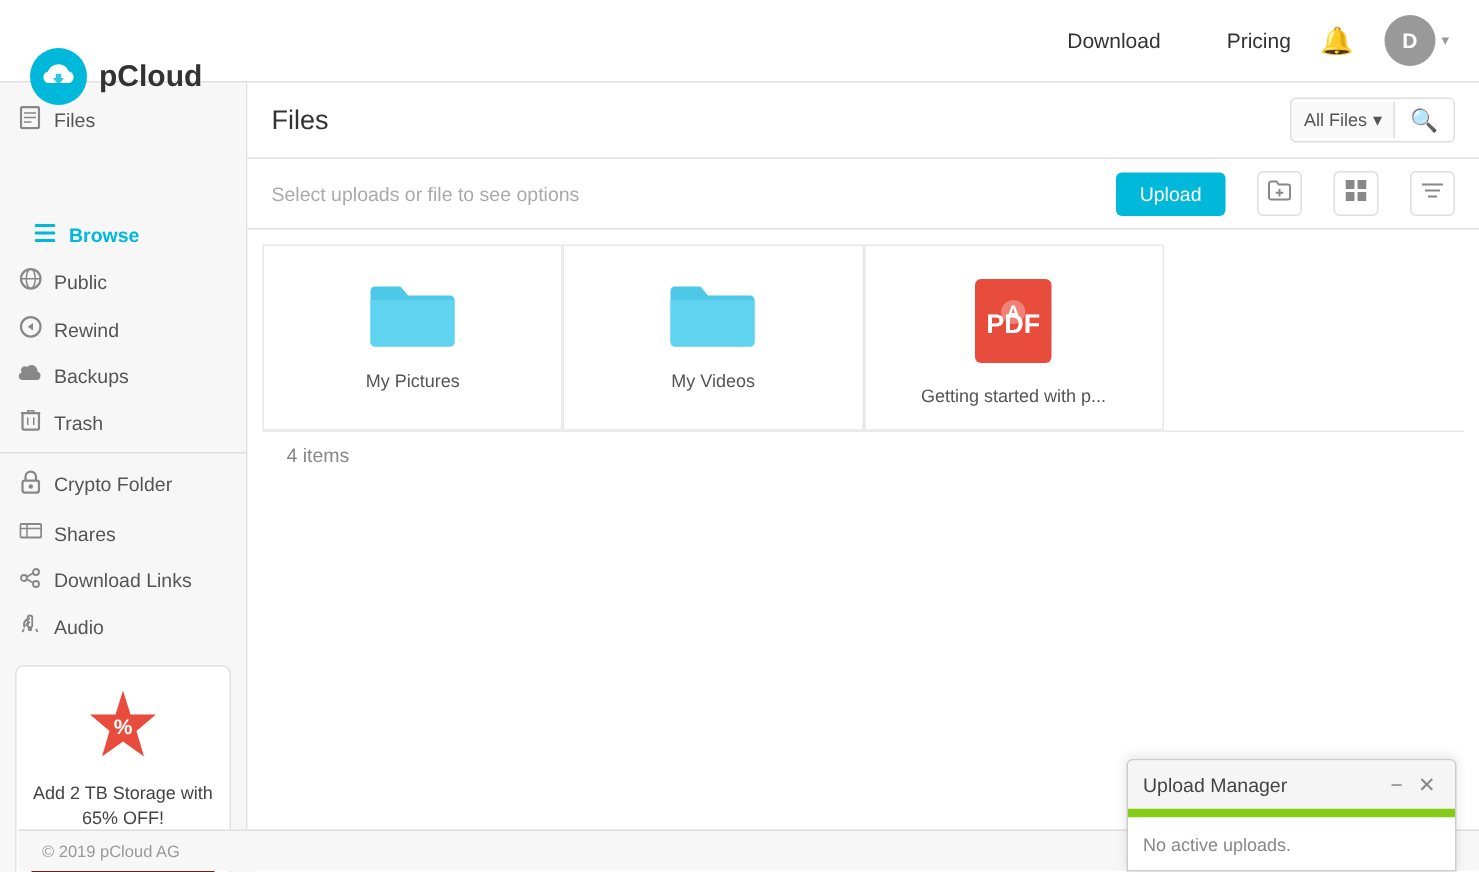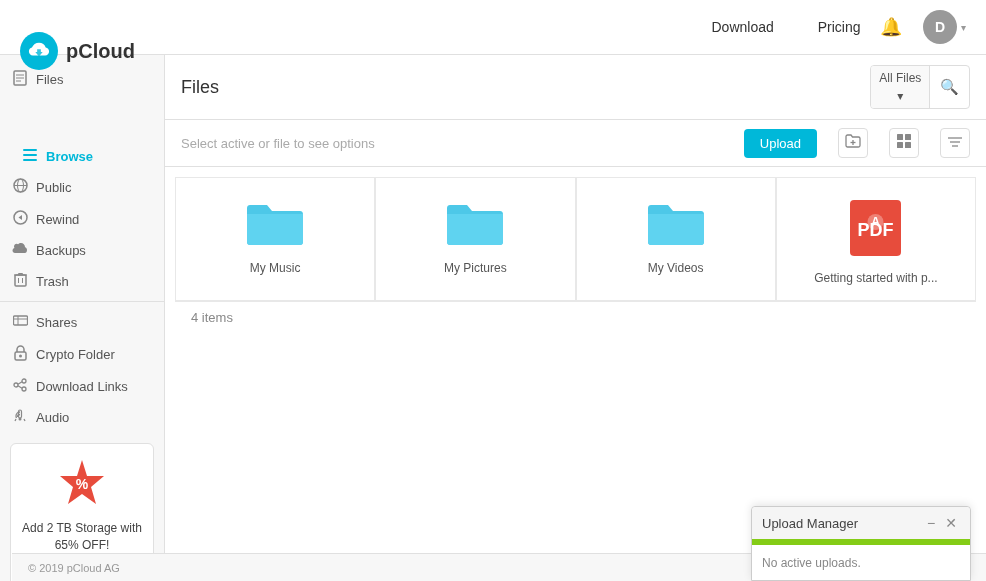--- a/index.html
+++ b/index.html
@@ -70,21 +70,21 @@
     }
     .page-title { font-size: 18px; font-weight: normal; color: #333; }
     .toolbar-right { display: flex; align-items: center; gap: 8px; }
     .search-wrapper {
       display: flex; align-items: center; border: 1px solid #ddd;
       border-radius: 4px; overflow: hidden; background: #fff;
     }
     .search-filter {
       padding: 5px 8px; font-size: 12px; color: #555; border: none;
       border-right: 1px solid #ddd; background: #f9f9f9; cursor: pointer;
-      display: flex; align-items: center; gap: 4px; flex-direction: column;
+      display: flex; align-items: center; gap: 4px;
     }
     .search-icon-btn {
       padding: 5px 10px; background: #fff; border: none; cursor: pointer;
       color: #888; font-size: 15px;
     }
 
     
     .action-bar {
       display: flex; align-items: center; justify-content: space-between;
       padding: 8px 16px; border-bottom: 1px solid #e0e0e0; background: #fff;
@@ -232,37 +232,37 @@
             <path d="M4.5 1.5h4v1.5h-4z" stroke="#888" stroke-width="1" fill="none"></path>
             <line x1="4.5" y1="6" x2="4.5" y2="11" stroke="#888" stroke-width="1"></line>
             <line x1="8.5" y1="6" x2="8.5" y2="11" stroke="#888" stroke-width="1"></line>
           </svg>
       </span>
       <span>Trash</span>
     </div>
     <div class="sidebar-divider"></div>
     <div class="sidebar-item">
       <span class="sidebar-icon">
+        <svg width="13" height="16" viewBox="0 0 13 16" fill="none">
+            <rect x="1" y="7" width="11" height="8" rx="1.5" stroke="#888" stroke-width="1.5"></rect>
+            <path d="M3 7V4.5C3 2.6 4.6 1 6.5 1C8.4 1 10 2.6 10 4.5V7" stroke="#888" stroke-width="1.5" fill="none"></path>
+            <circle cx="6.5" cy="11" r="1.5" fill="#888"></circle>
+          </svg>
+      </span>
+      <span>Crypto Folder</span>
+    </div>
+    <div class="sidebar-item">
+      <span class="sidebar-icon">
         <svg width="15" height="15" viewBox="0 0 15 15" fill="none">
             <rect x="0.5" y="3" width="14" height="9" rx="1" stroke="#888" stroke-width="1.3"></rect>
             <line x1="0.5" y1="6" x2="14.5" y2="6" stroke="#888" stroke-width="1"></line>
             <line x1="5" y1="3" x2="5" y2="12" stroke="#888" stroke-width="1"></line>
           </svg>
       </span>
       <span>Shares</span>
-    </div>
-    <div class="sidebar-item">
-      <span class="sidebar-icon">
-        <svg width="13" height="16" viewBox="0 0 13 16" fill="none">
-            <rect x="1" y="7" width="11" height="8" rx="1.5" stroke="#888" stroke-width="1.5"></rect>
-            <path d="M3 7V4.5C3 2.6 4.6 1 6.5 1C8.4 1 10 2.6 10 4.5V7" stroke="#888" stroke-width="1.5" fill="none"></path>
-            <circle cx="6.5" cy="11" r="1.5" fill="#888"></circle>
-          </svg>
-      </span>
-      <span>Crypto Folder</span>
     </div>
     <div class="sidebar-item">
       <span class="sidebar-icon">
         <svg width="14" height="14" viewBox="0 0 14 14" fill="none">
             <circle cx="3" cy="7" r="2" stroke="#888" stroke-width="1.3"></circle>
             <circle cx="11" cy="3" r="2" stroke="#888" stroke-width="1.3"></circle>
             <circle cx="11" cy="11" r="2" stroke="#888" stroke-width="1.3"></circle>
             <line x1="5" y1="6.2" x2="9" y2="3.8" stroke="#888" stroke-width="1.2"></line>
             <line x1="5" y1="7.8" x2="9" y2="10.2" stroke="#888" stroke-width="1.2"></line>
           </svg>
@@ -306,21 +306,21 @@
             <span>▾</span>
           </div>
           <button class="search-icon-btn">
             <span>🔍</span>
           </button>
         </div>
       </div>
     </div>
 
     <div class="action-bar">
-      <span class="select-hint">Select active or file to see options</span>
+      <span class="select-hint">Select uploads or file to see options</span>
       <div class="action-right">
         <button class="upload-btn">Upload</button>
         <div class="icon-btn">
           <span>
             <svg width="16" height="14" viewBox="0 0 16 14" fill="none">
                 <path d="M1 2.5C1 1.7 1.7 1 2.5 1H6L7.5 3H13.5C14.3 3 15 3.7 15 4.5V11.5C15 12.3 14.3 13 13.5 13H2.5C1.7 13 1 12.3 1 11.5V2.5Z" stroke="#888" stroke-width="1.3" fill="none"></path>
                 <line x1="8" y1="6" x2="8" y2="11" stroke="#888" stroke-width="1.3"></line>
                 <line x1="5.5" y1="8.5" x2="10.5" y2="8.5" stroke="#888" stroke-width="1.3"></line>
               </svg>
           </span>
@@ -343,29 +343,20 @@
                 <line x1="4" y1="10" x2="10" y2="10" stroke="#888" stroke-width="1.3"></line>
               </svg>
           </span>
         </div>
       </div>
     </div>
 
     <div class="files-area">
       <div class="files-grid">
 
-        <div class="file-item">
-          <div class="folder-icon">
-            <svg width="60" height="50" viewBox="0 0 60 50" fill="none">
-              <path d="M2 10C2 8.3 3.3 7 5 7H22L27 13H55C56.7 13 58 14.3 58 16V44C58 45.7 56.7 47 55 47H5C3.3 47 2 45.7 2 44V10Z" fill="#4DC8E8"></path>
-              <path d="M2 16H58V44C58 45.7 56.7 47 55 47H5C3.3 47 2 45.7 2 44V16Z" fill="#5FD3F0"></path>
-            </svg>
-          </div>
-          <span class="file-name">My Music</span>
-        </div>
 
         <div class="file-item">
           <div class="folder-icon">
             <svg width="60" height="50" viewBox="0 0 60 50" fill="none">
               <path d="M2 10C2 8.3 3.3 7 5 7H22L27 13H55C56.7 13 58 14.3 58 16V44C58 45.7 56.7 47 55 47H5C3.3 47 2 45.7 2 44V10Z" fill="#4DC8E8"></path>
               <path d="M2 16H58V44C58 45.7 56.7 47 55 47H5C3.3 47 2 45.7 2 44V16Z" fill="#5FD3F0"></path>
             </svg>
           </div>
           <span class="file-name">My Pictures</span>
         </div>

